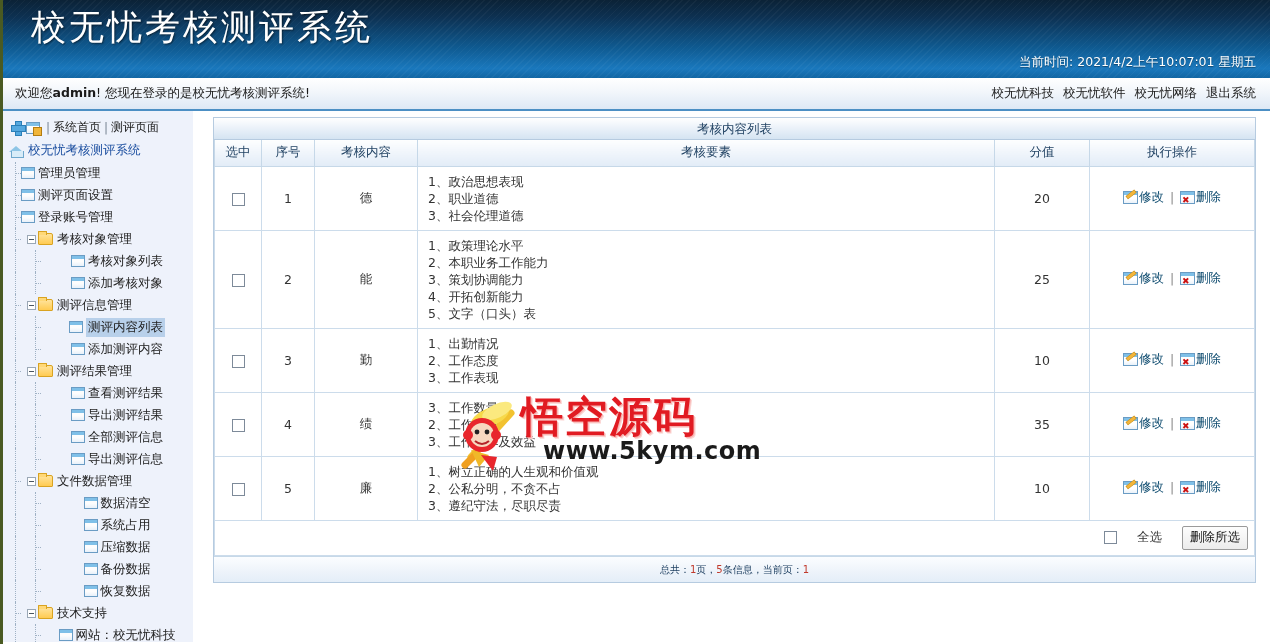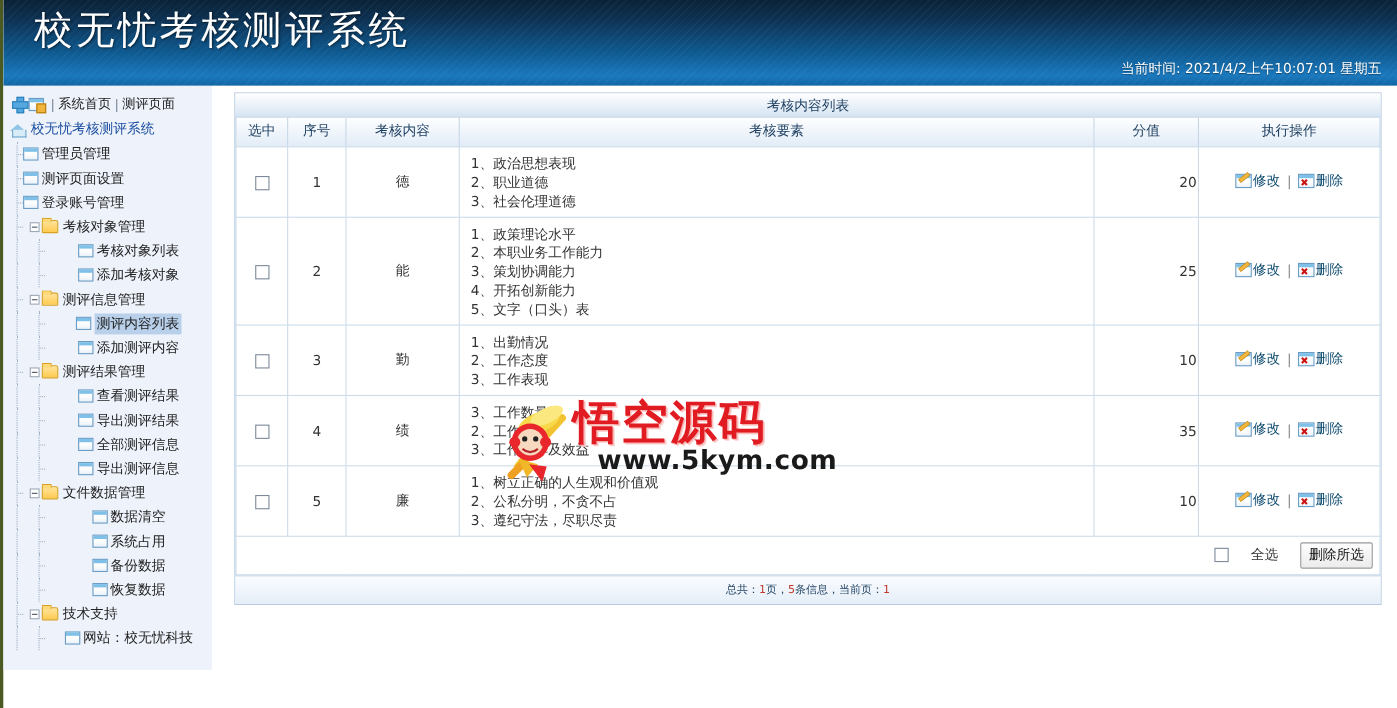--- a/index.html
+++ b/index.html
@@ -220,21 +220,21 @@
   table.grid td {
     border: 1px solid #ccdceb;
     font-size: 12.5px;
     color: #333;
     vertical-align: middle;
     background: #fff;
   }
   .c-check { width: 47px; text-align: center; }
   .c-idx   { width: 53px; text-align: center; }
   .c-name  { width: 103px; text-align: center; }
-  .c-score { width: 95px; text-align: right; }
+  .c-score { width: 95px; text-align: center; }
   .c-ops   { width: 165px; text-align: center; }
   .c-elem  { text-align: left; padding: 6px 0 6px 10px; }
   .c-elem div { line-height: 17px; white-space: nowrap; }
 
   .cb {
     -webkit-appearance: none; appearance: none;
     width: 13px; height: 13px; margin: 0;
     border: 1px solid #7d8a99;
     background: #fff;
     vertical-align: middle;
@@ -327,20 +327,31 @@
 <div id="page">
 
   <div class="banner">
     <div class="banner-title">校无忧考核测评系统</div>
     <div class="banner-time">
       <span>当前时间:</span>
       <span>2021/4/2上午10:07:01 星期五</span>
     </div>
   </div>
 
+  <div class="welcome-bar">
+    <div class="welcome-left">
+      <span>欢迎您</span><b>admin</b><span>! 您现在登录的是校无忧考核测评系统!</span>
+    </div>
+    <div class="welcome-right">
+      <a href="#">校无忧科技</a>
+      <a href="#">校无忧软件</a>
+      <a href="#">校无忧网络</a>
+      <a href="#">退出系统</a>
+    </div>
+  </div>
 
   <div class="body-wrap">
 
     <div class="sidebar">
 
       <div class="crumb">
         <span class="ico ico-plus"></span>
         <span class="ico ico-win with-badge"></span>
         <span style="margin:0 3px;color:#7a8795;">|</span>
         <a href="#">系统首页</a>
@@ -452,20 +463,26 @@
             <span class="dotline"></span>
             <span class="tick"></span>
             <span class="ico ico-win"></span>
             <span class="lbl">数据清空</span>
           </div>
           <div class="tree-node lv2">
             <span class="dotline"></span>
             <span class="tick"></span>
             <span class="ico ico-win"></span>
             <span class="lbl">系统占用</span>
+          </div>
+          <div class="tree-node lv2">
+            <span class="dotline"></span>
+            <span class="tick"></span>
+            <span class="ico ico-win"></span>
+            <span class="lbl">压缩数据</span>
           </div>
           <div class="tree-node lv2">
             <span class="dotline"></span>
             <span class="tick"></span>
             <span class="ico ico-win"></span>
             <span class="lbl">备份数据</span>
           </div>
           <div class="tree-node lv2">
             <span class="dotline"></span>
             <span class="tick"></span>

